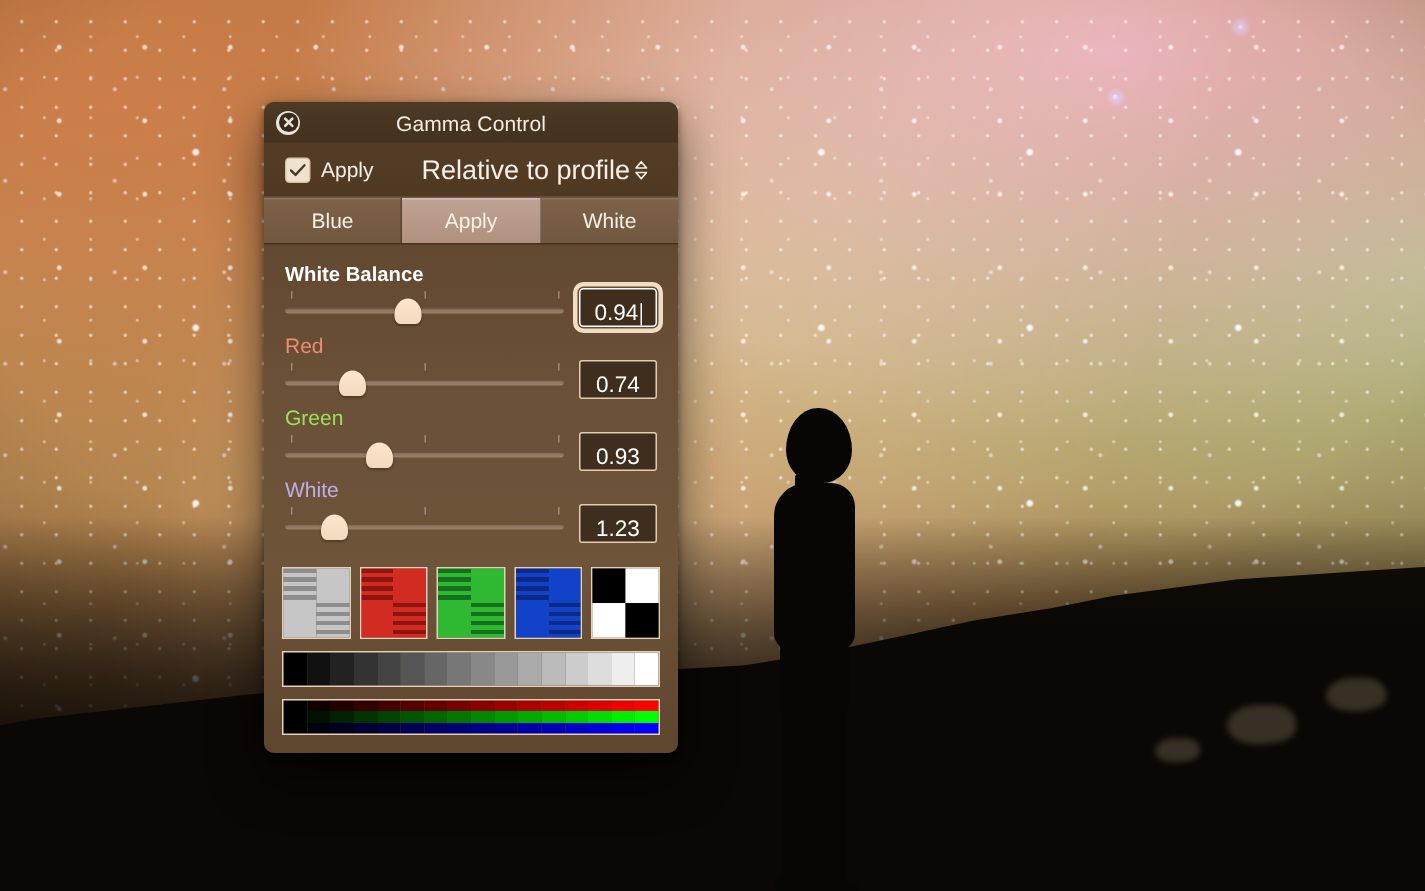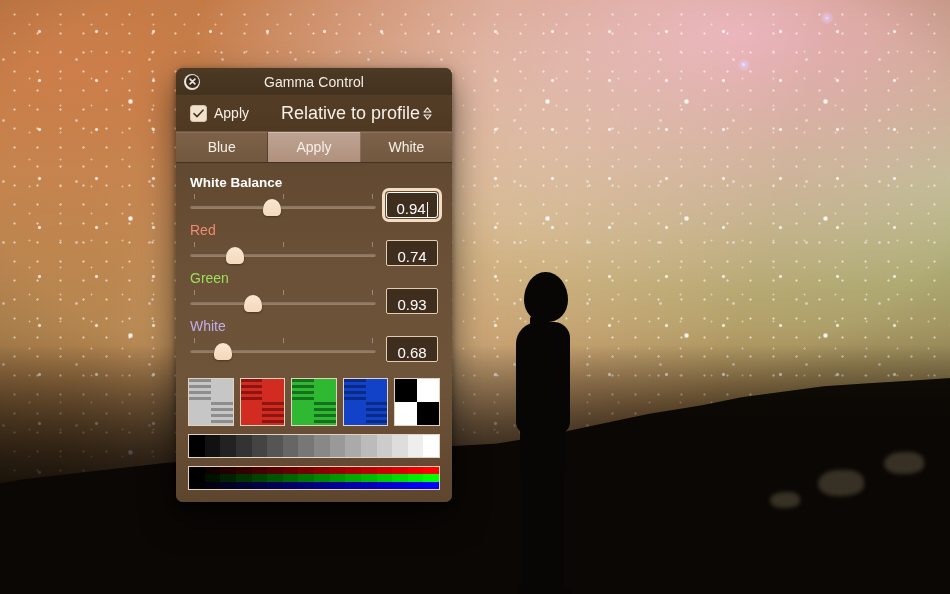--- a/index.html
+++ b/index.html
@@ -467,21 +467,21 @@
               <div class="slider">
                 <div class="tickrow">
                   <span class="tick" style="left: 2%;"></span>
                   <span class="tick" style="left: 50%;"></span>
                   <span class="tick" style="left: 98%;"></span>
                 </div>
                 <div class="track"></div>
                 <div class="knob" style="left: 18%;"></div>
               </div>
               <div class="valuefield">
-                <span>0.68</span>
+                <span>1.23</span>
               </div>
             </div>
           </div>
         </div>
 
       <div class="swatch-area">
         <div class="swatch-row" id="swatch-row">
             <div class="swatch">
               <div class="q" style="background: repeating-linear-gradient(rgb(141, 141, 141) 0px, rgb(141, 141, 141) 3px, rgb(198, 198, 198) 3px, rgb(198, 198, 198) 6px);"></div>
               <div class="q" style="background: rgb(198, 198, 198);"></div>

